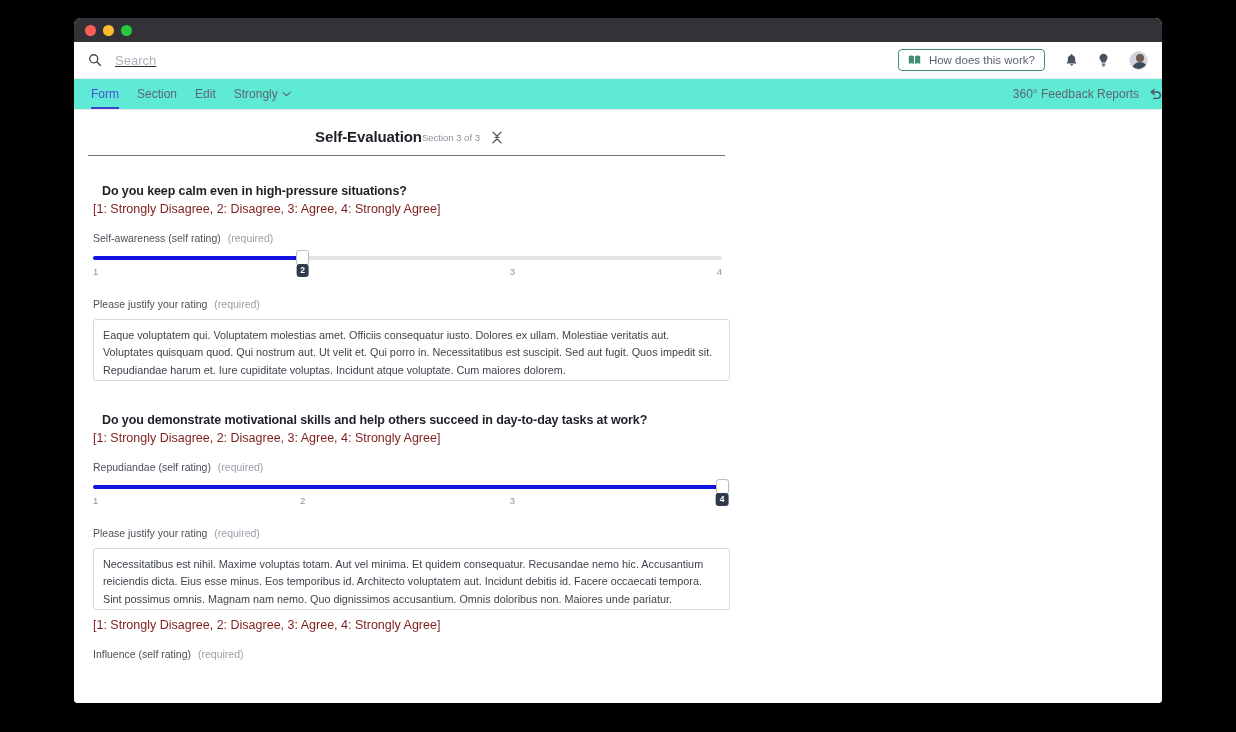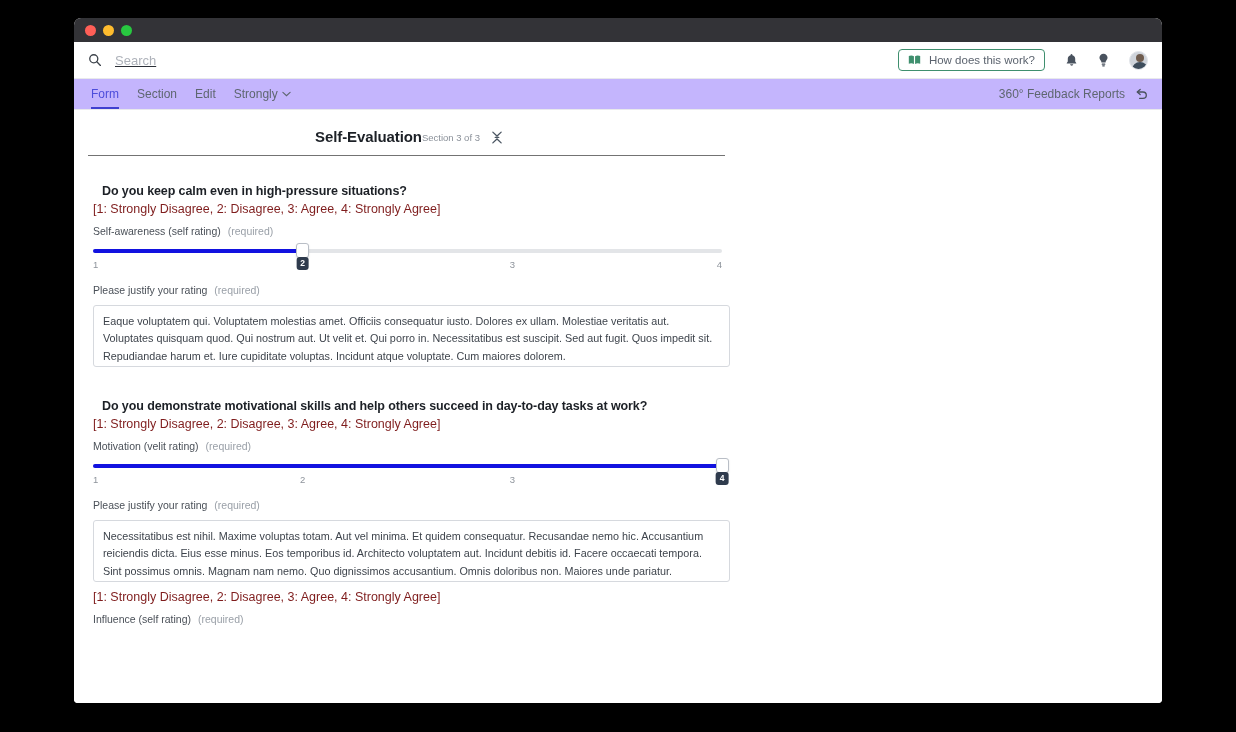--- a/index.html
+++ b/index.html
@@ -80,22 +80,22 @@
     position: absolute; left: 1.5px; top: 10px;
     width: 16px; height: 11px; border-radius: 8px 8px 0 0;
     background: #3e4d5c;
   }
 
   
   #tabbar {
     height: 31px;
     border-bottom: 1px solid #e8e9ec;
     display: flex; align-items: stretch;
-    padding: 0 14px 0 14px;
-    background: #c4b5fd;
+    padding: 0 0 0 14px;
+    background: #5eead4;
   }
   #tabs { display: flex; align-items: stretch; gap: 0; flex: 1; }
   .tab {
     display: flex; align-items: center; gap: 4px;
     font-size: 12px;
     color: #5e6670;
     padding: 0 9px;
     cursor: pointer;
     position: relative;
     white-space: nowrap;
@@ -142,21 +142,21 @@
     font-size: 12.5px; font-weight: bold; color: #1c2026;
     margin-top: 28px;
     letter-spacing: -.1px;
     margin-left: 9px;
   }
   .q-scale {
     font-size: 12.5px; color: #7f1d1d;
     margin-top: 4px;
   }
   .field-label {
-    margin-top: 9px;
+    margin-top: 16px;
     font-size: 10.5px; color: #4a5058;
   }
   .field-label .req { color: #9aa0a8; margin-left: 4px; }
 
   
   .slider-wrap { position: relative; width: 629px; margin-top: 12px; }
   .track {
     position: relative;
     height: 4px; border-radius: 2px;
     background: #e3e5e8;
@@ -344,21 +344,21 @@
       </div>
       <div class="ta-wrap">
         <textarea class="justify" placeholder="" style="">Eaque voluptatem qui. Voluptatem molestias amet. Officiis consequatur iusto. Dolores ex ullam. Molestiae veritatis aut. Voluptates quisquam quod. Qui nostrum aut. Ut velit et. Qui porro in. Necessitatibus est suscipit. Sed aut fugit. Quos impedit sit. Repudiandae harum et. Iure cupiditate voluptas. Incidunt atque voluptate. Cum maiores dolorem.</textarea>
       </div>
     </div>
 
     <div class="question">
       <div class="q-title">Do you demonstrate motivational skills and help others succeed in day-to-day tasks at work?</div>
       <div class="q-scale">[1: Strongly Disagree, 2: Disagree, 3: Agree, 4: Strongly Agree]</div>
       <div class="field-label">
-        <span>Motivation (velit rating)</span>
+        <span>Repudiandae (self rating)</span>
         <span class="req">(required)</span>
       </div>
       <div class="slider-wrap">
         <div class="track">
           <div class="fill" style="width:100%"></div>
           <div class="thumb" style="left:100%"></div>
         </div>
         <div class="ticks">
           <span class="tick first" style="left:0%">1</span>
           <span class="tick" style="left:33.33%">2</span>

